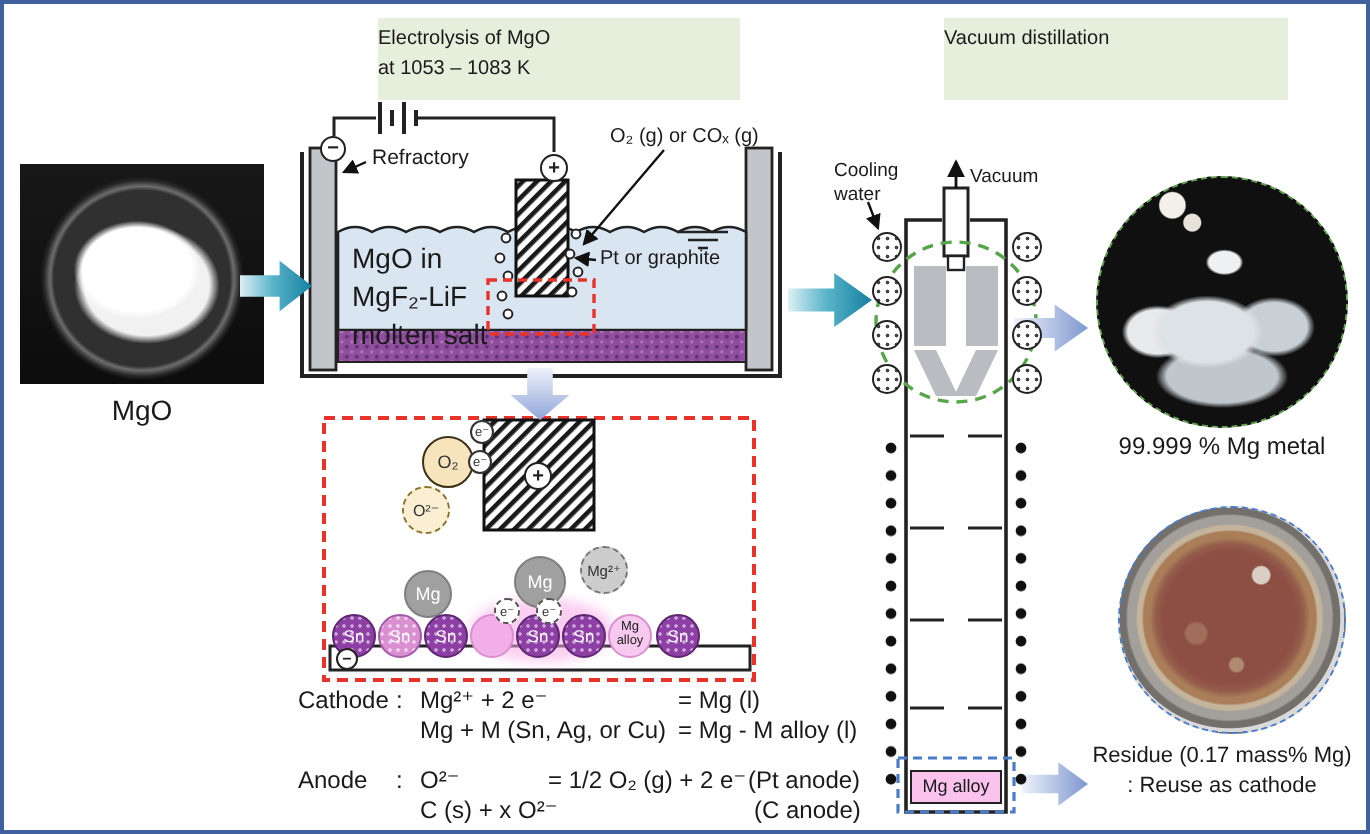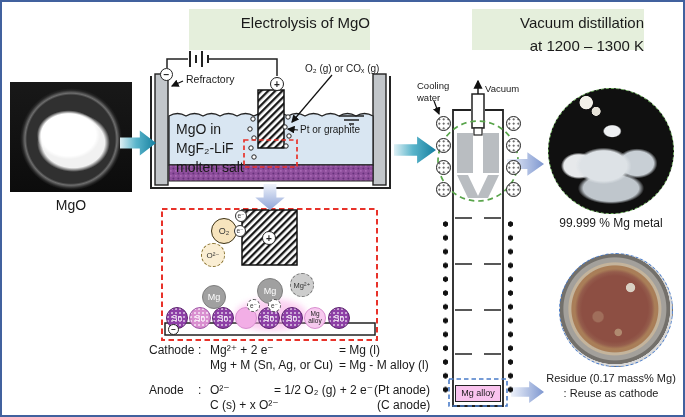--- a/index.html
+++ b/index.html
@@ -1,19 +1,19 @@
 <!DOCTYPE html>
 <html><head>
 <meta charset="utf-8">
 <style>
   html,body{margin:0;padding:0;background:#fff;}
   .fig{position:relative;width:685px;height:417px;box-sizing:border-box;border:2px solid #41619e;
        background:#fff;font-family:"Liberation Sans","DejaVu Sans",sans-serif;color:#1a1a1a;overflow:hidden;}
   .abs{position:absolute;}
-  .hbox{background:#e5efdc;text-align:right;font-size:15px;line-height:1.5;padding-top:3px;box-sizing:border-box;}
+  .hbox{background:#e5efdc;text-align:left;font-size:10px;line-height:1.5;padding-top:3px;box-sizing:border-box;}
   .lbl{white-space:nowrap;}
   .circ{border-radius:50%;display:flex;align-items:center;justify-content:center;box-sizing:border-box;text-align:center;}
   .sn{background:radial-gradient(circle 1px at 1px 1px,rgba(255,255,255,.55) .7px,transparent 1.1px) #8d3fa6;
       background-size:4px 4px;border:1px solid #5e2570;color:#fff;font-size:8.5px;}
   .snpink{background:radial-gradient(circle 1px at 1px 1px,rgba(255,255,255,.6) .7px,transparent 1.1px) #d98fd0;
       background-size:4px 4px;border:1px solid #a159a8;color:#fff;font-size:8.5px;}
   .pinkc{background:#f2aee6;border:1px solid #d98fd0;}
   .alloyc{background:#f7c9ef;border:1px solid #d98fd0;color:#222;font-size:6.5px;line-height:1.05;}
   .mgc{background:#a0a0a0;border:1px solid #7e7e7e;color:#fff;font-size:9px;}
   .mgion{background:#cdcdcd;border:1.3px dashed #777;color:#333;font-size:7.5px;}
@@ -133,24 +133,24 @@
         <path d="M453,308 H470 M482,308 H499"></path>
           <path d="M453,352 H470 M482,352 H499"></path>
       </g>
       <circle cx="476" cy="159" r="40" fill="none" stroke="#58a44a" stroke-width="1.7" stroke-dasharray="5.5,4"></circle>
       <rect x="447" y="377" width="58" height="27" fill="none" stroke="#4a7cc9" stroke-width="1.6" stroke-dasharray="4.5,3"></rect>
     </g>
   </svg>
 
   <div class="abs hbox" style="left:187px;top:7px;width:181px;height:41px">
     <div>Electrolysis of MgO</div>
+    <div>at 1053 – 1083 K</div>
   </div>
   <div class="abs hbox" style="left:470px;top:7px;width:172px;height:41px">
     <div>Vacuum distillation</div>
-    <div>at 1200 – 1300 K</div>
   </div>
 
   <div class="abs photo-mgo" style="left:8px;top:80px;width:122px;height:110px"></div>
   <div class="abs lbl" style="left:8px;top:195px;width:122px;text-align:center;font-size:14px">MgO</div>
 
   <div class="abs arrR teal" style="left:118px;top:126px;width:36px;height:30px"></div>
   <div class="abs arrR teal" style="left:392px;top:132px;width:42px;height:32px"></div>
   <div class="abs arrD" style="left:252px;top:182px;width:32px;height:26px"></div>
   <div class="abs arrR lav" style="left:505px;top:148px;width:37px;height:28px"></div>
   <div class="abs arrR lav" style="left:509px;top:377px;width:33px;height:26px"></div>

